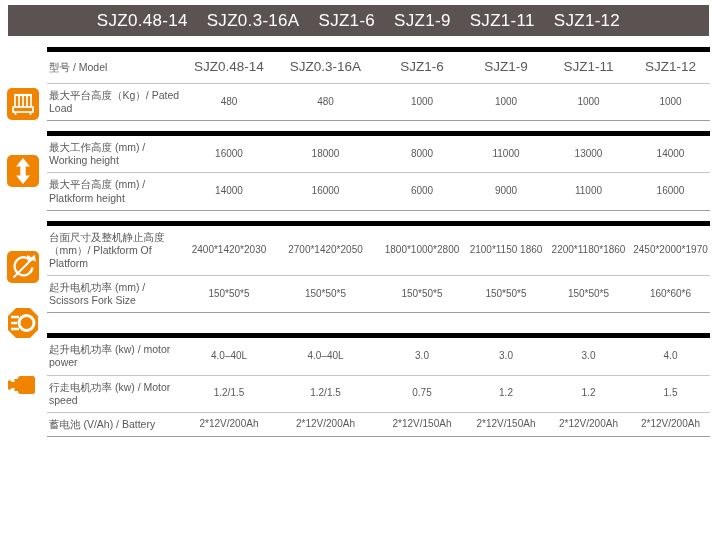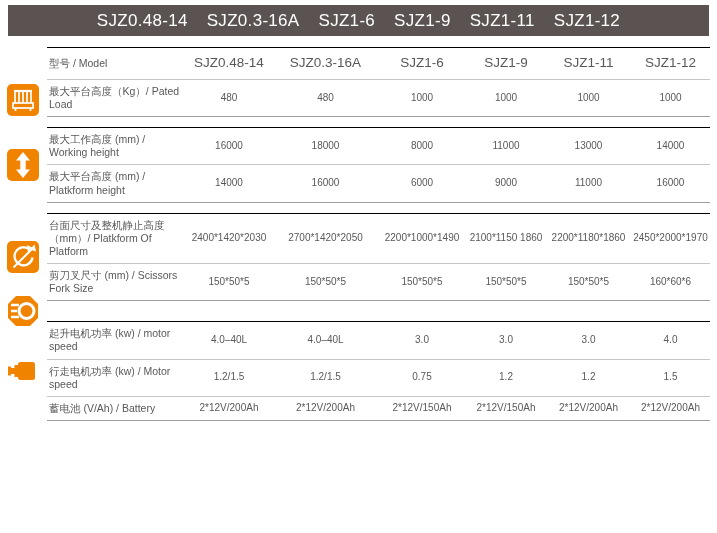--- a/index.html
+++ b/index.html
@@ -16,21 +16,21 @@
   }
   .content { position:absolute; left:6px; top:47px; width:705px; }
   .section { position:relative; padding-left:41px; margin-bottom:10px; }
   .sec-icon { position:absolute; left:0; width:34px; height:34px; top:50%; transform:translateY(-50%); }
   .sec-icon.align-low { top:auto; bottom:0px; transform:none; }
   table { border-collapse:collapse; table-layout:fixed; width:663px; }
   td {
     border-bottom:1px solid #c6c6c6; font-size:10px; text-align:center;
     padding:5px 2px; line-height:1.25; color:#595959;
   }
-  tr:first-child td { border-top:1px solid #000000; }
+  tr:first-child td { border-top:5px solid #000000; }
   tr:last-child td { border-bottom:1px solid #9e9e9e; }
   td.label { text-align:left; font-size:10.5px; white-space:pre-line; padding-left:2px; }
   tr.model td { padding:7px 2px; }
   tr.model td.val { font-size:13.5px; }
 </style>
 </head>
 <body>
 
 <div class="models-bar" id="models-bar">
     <span>SJZ0.48-14</span>
@@ -137,27 +137,27 @@
           <col style="width: 80px;">
           <col style="width: 85px;">
           <col style="width: 79px;">
         </colgroup>
         <tbody>
           <tr class="data">
             <td class="label">台面尺寸及整机静止高度
 （mm）/ Platkform Of Platform</td>
             <td class="val">2400*1420*2030</td>
             <td class="val">2700*1420*2050</td>
-            <td class="val">2200*1000*1490</td>
+            <td class="val">1800*1000*2800</td>
             <td class="val">2100*1150 1860</td>
             <td class="val">2200*1180*1860</td>
             <td class="val">2450*2000*1970</td>
           </tr>
           <tr class="data">
-            <td class="label">剪刀叉尺寸 (mm) / Scissors Fork Size</td>
+            <td class="label">起升电机功率 (mm) / Scissors Fork Size</td>
             <td class="val">150*50*5</td>
             <td class="val">150*50*5</td>
             <td class="val">150*50*5</td>
             <td class="val">150*50*5</td>
             <td class="val">150*50*5</td>
             <td class="val">160*60*6</td>
           </tr>
         </tbody>
       </table>
     </div>
@@ -193,21 +193,21 @@
           <col style="width: 138px;">
           <col style="width: 88px;">
           <col style="width: 105px;">
           <col style="width: 88px;">
           <col style="width: 80px;">
           <col style="width: 85px;">
           <col style="width: 79px;">
         </colgroup>
         <tbody>
           <tr class="data">
-            <td class="label">起升电机功率 (kw) / motor speed</td>
+            <td class="label">起升电机功率 (kw) / motor power</td>
             <td class="val">4.0–40L</td>
             <td class="val">4.0–40L</td>
             <td class="val">3.0</td>
             <td class="val">3.0</td>
             <td class="val">3.0</td>
             <td class="val">4.0</td>
           </tr>
           <tr class="data">
             <td class="label">行走电机功率 (kw) / Motor speed</td>
             <td class="val">1.2/1.5</td>

